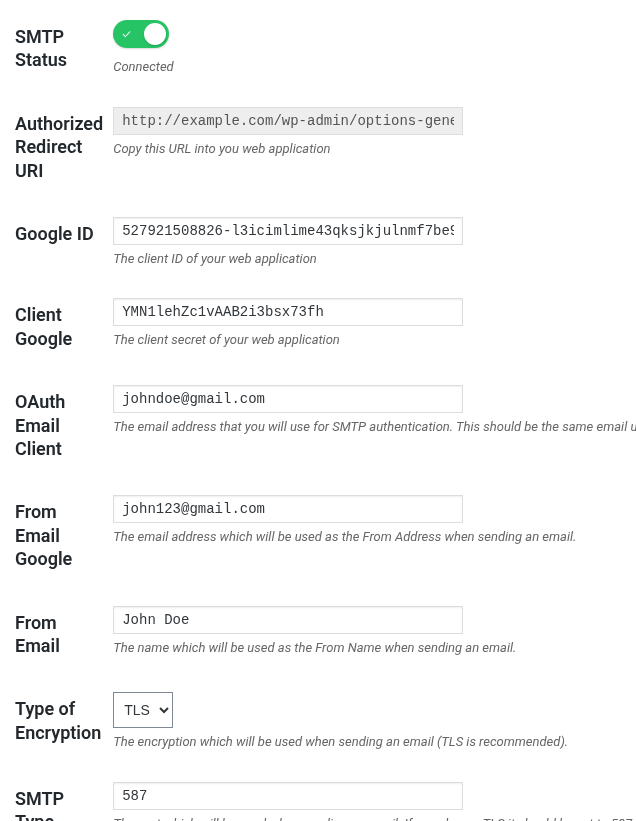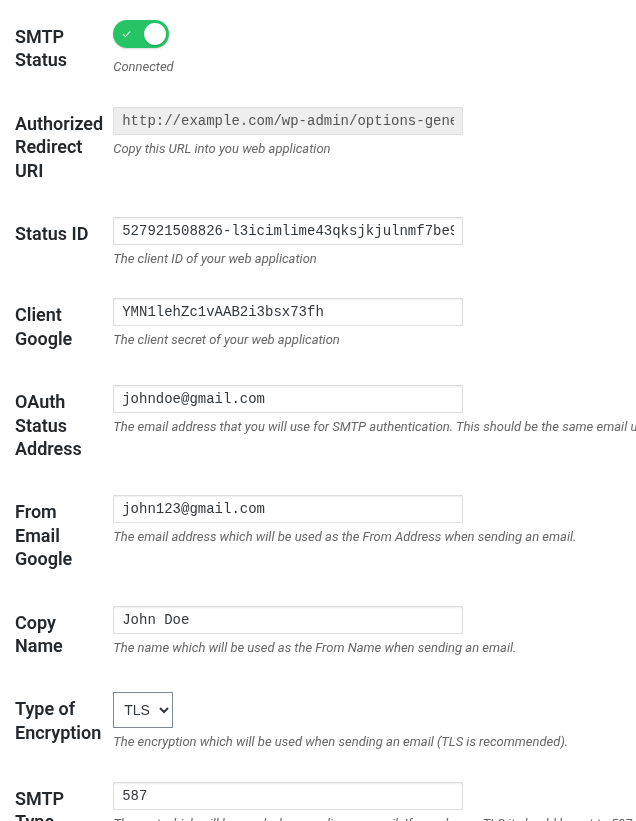--- a/index.html
+++ b/index.html
@@ -160,49 +160,49 @@
       </td>
     </tr>
     <tr>
       <th>Authorized Redirect URI</th>
       <td>
         <input type="text" class="readonly-text" readonly="" value="http://example.com/wp-admin/options-general." style="">
         <p class="description">Copy this URL into you web application</p>
       </td>
     </tr>
     <tr>
-      <th>Status ID</th>
+      <th>Google ID</th>
       <td>
         <input type="text" class="regular-text" value="527921508826-l3icimlime43qksjkjulnmf7be9d7wr" style="">
         <p class="description">The client ID of your web application</p>
       </td>
     </tr>
     <tr>
       <th>Client Google</th>
       <td>
         <input type="text" class="regular-text" value="YMN1lehZc1vAAB2i3bsx73fh" style="">
         <p class="description">The client secret of your web application</p>
       </td>
     </tr>
     <tr>
-      <th>OAuth Status Address</th>
+      <th>OAuth Email Client</th>
       <td>
         <input type="text" class="regular-text" value="johndoe@gmail.com" style="">
         <p class="description">The email address that you will use for SMTP authentication. This should be the same email used in the Google web application.</p>
       </td>
     </tr>
     <tr>
       <th>From Email Google</th>
       <td>
         <input type="text" class="regular-text" value="john123@gmail.com" style="">
         <p class="description">The email address which will be used as the From Address when sending an email.</p>
       </td>
     </tr>
     <tr>
-      <th>Copy Name</th>
+      <th>From Email</th>
       <td>
         <input type="text" class="regular-text" value="John Doe" style="">
         <p class="description">The name which will be used as the From Name when sending an email.</p>
       </td>
     </tr>
     <tr>
       <th>Type of Encryption</th>
       <td>
         <select>
           <option>TLS</option>

